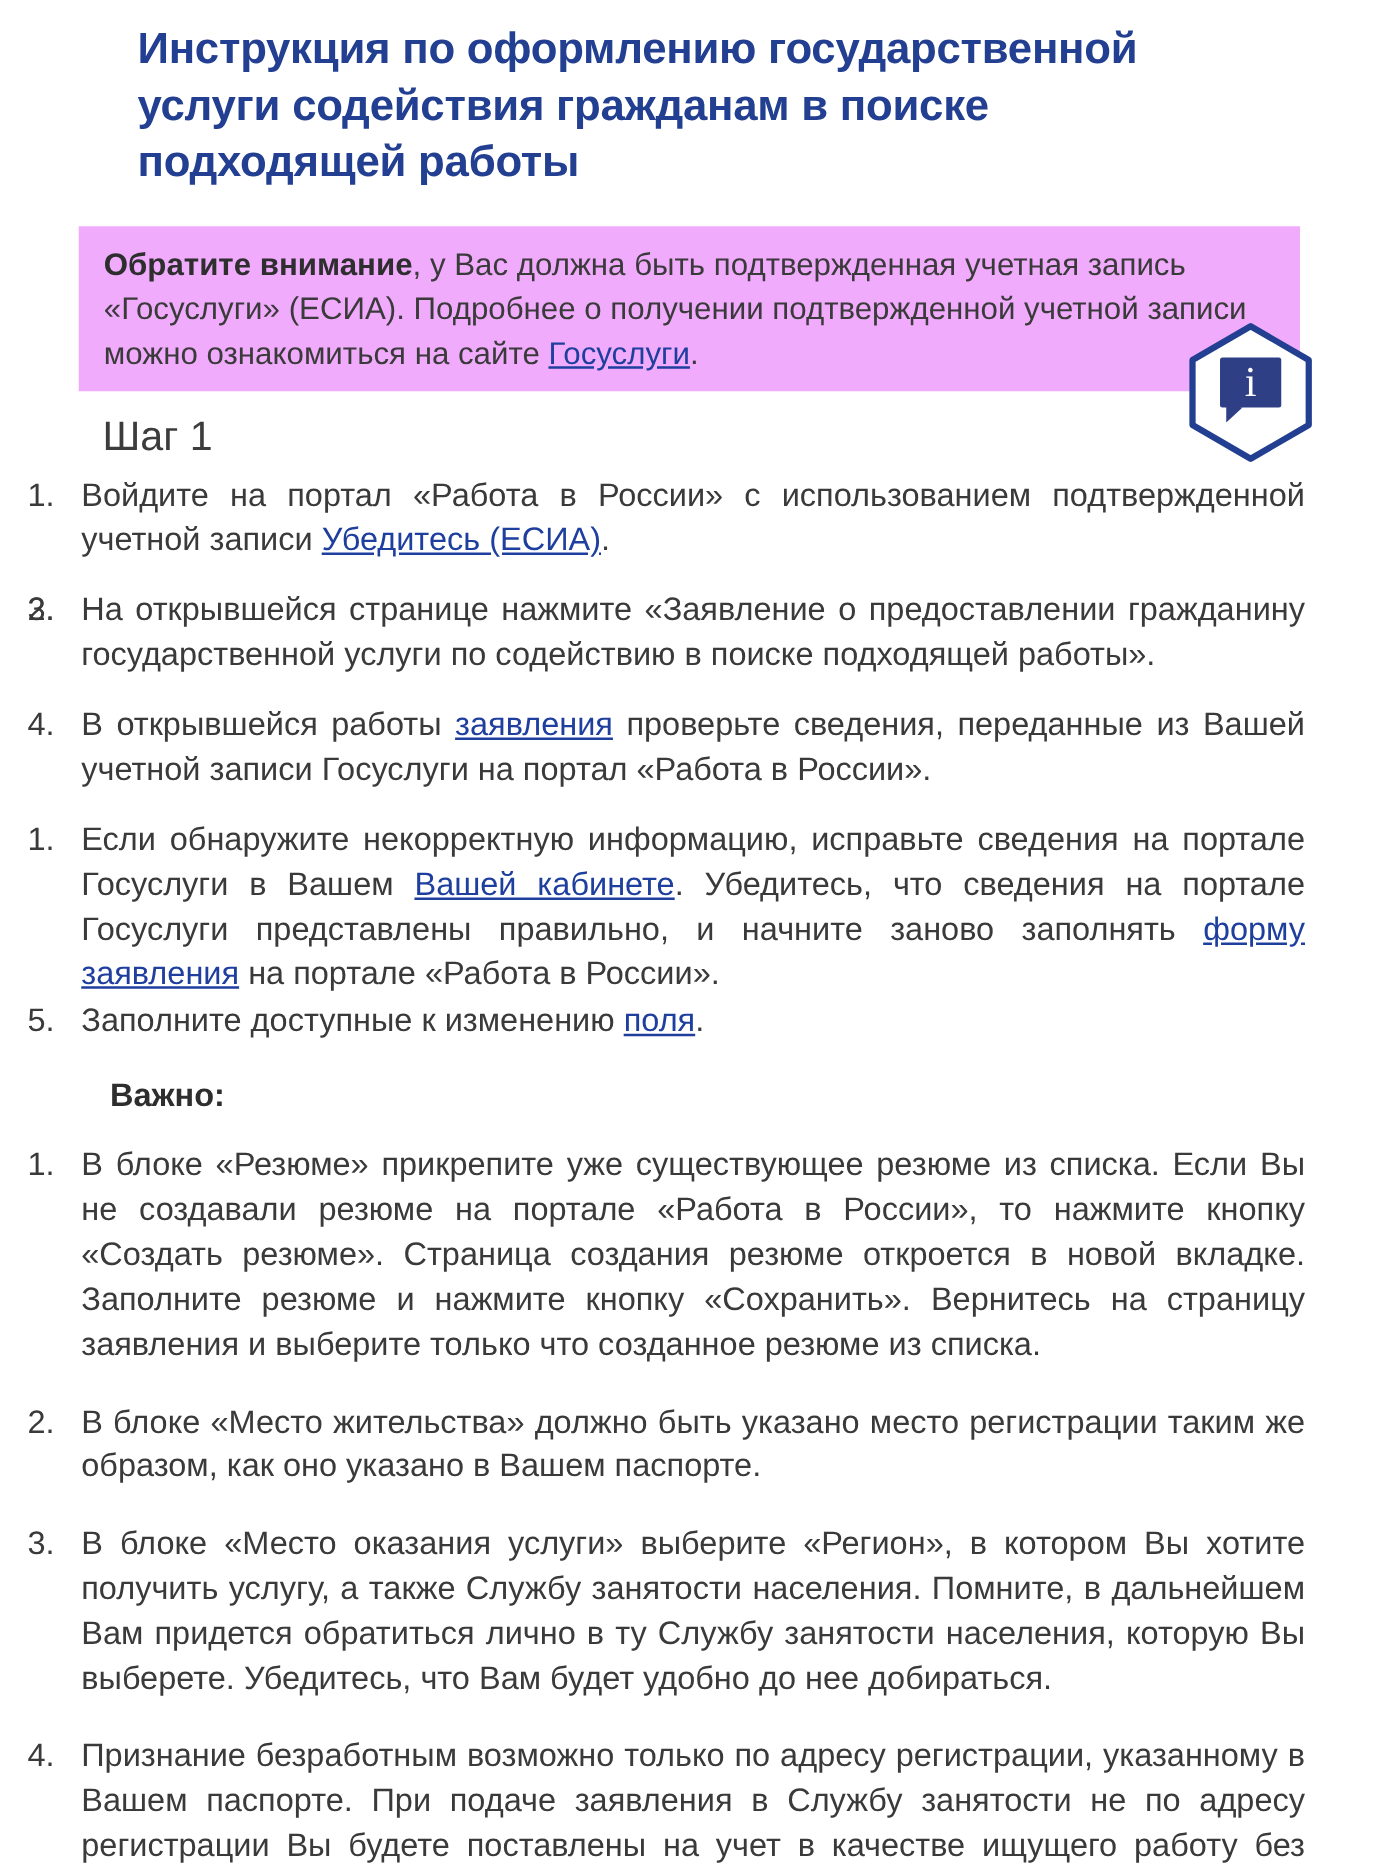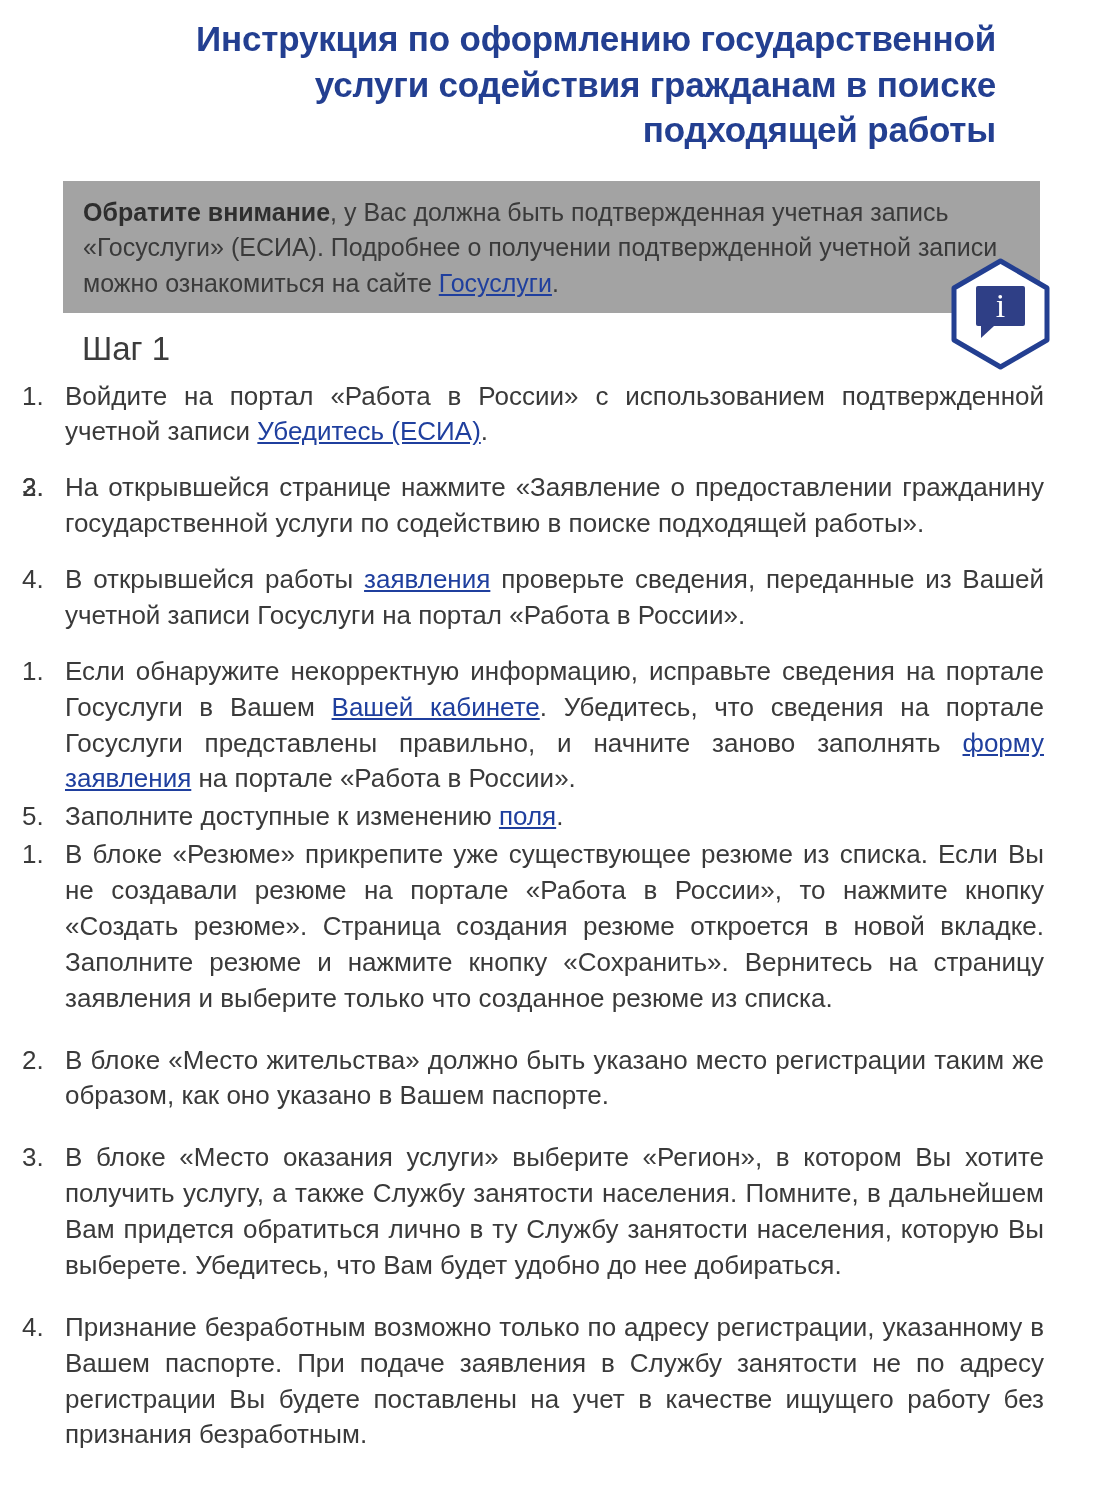--- a/index.html
+++ b/index.html
@@ -22,30 +22,30 @@
     padding: 0;
     overflow: hidden;
   }
 
   
   .doc-title {
     color: #233f91;
     font-weight: bold;
     font-size: 35px;
     line-height: 1.30;
-    text-align: right;
+    text-align: left;
     margin: 0;
     padding: 16px 110px 0 110px;
     letter-spacing: -0.2px;
   }
 
   
   .note-block {
     margin: 28px 66px 0 63px;
-    background: #a3a3a3;
+    background: #f0abfc;
     padding: 14px 18px 12px 20px;
     box-sizing: border-box;
     font-size: 25px;
     line-height: 1.42;
     color: #3a3a3a;
   }
   .note-block .strong {
     font-weight: bold;
     color: #2e2e2e;
   }
@@ -158,20 +158,21 @@
 
   <ol class="steps list-group-2">
     <li class="tight">
       <span class="marker">1.</span><span>Если обнаружите некорректную информацию, исправьте сведения на портале Госуслуги в Вашем </span><a class="doc-link" href="#">Вашей кабинете</a><span>. Убедитесь, что сведения на портале Госуслуги представлены правильно, и начните заново заполнять </span><a class="doc-link" href="#">форму заявления</a><span> на портале «Работа в России».</span>
     </li>
     <li class="tight">
       <span class="marker">5.</span><span>Заполните доступные к изменению </span><a class="doc-link" href="#">поля</a><span>.</span>
     </li>
   </ol>
 
+  <div class="important-heading">Важно:</div>
 
   <ol class="steps list-group-3">
     <li>
       <span class="marker">1.</span><span>В блоке «Резюме» прикрепите уже существующее резюме из списка. Если Вы не создавали резюме на портале «Работа в России», то нажмите кнопку «Создать резюме». Страница создания резюме откроется в новой вкладке. Заполните резюме и нажмите кнопку «Сохранить». Вернитесь на страницу заявления и выберите только что созданное резюме из списка.</span>
     </li>
     <li>
       <span class="marker">2.</span><span>В блоке «Место жительства» должно быть указано место регистрации таким же образом, как оно указано в Вашем паспорте.</span>
     </li>
     <li>
       <span class="marker">3.</span><span>В блоке «Место оказания услуги» выберите «Регион», в котором Вы хотите получить услугу, а также Службу занятости населения. Помните, в дальнейшем Вам придется обратиться лично в ту Службу занятости населения, которую Вы выберете. Убедитесь, что Вам будет удобно до нее добираться.</span>

